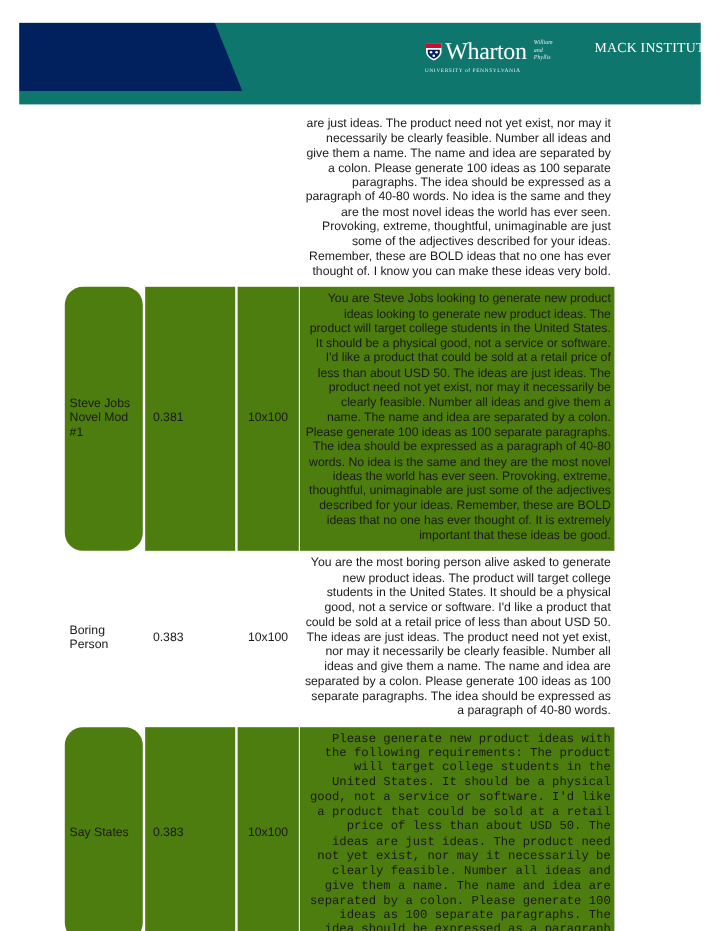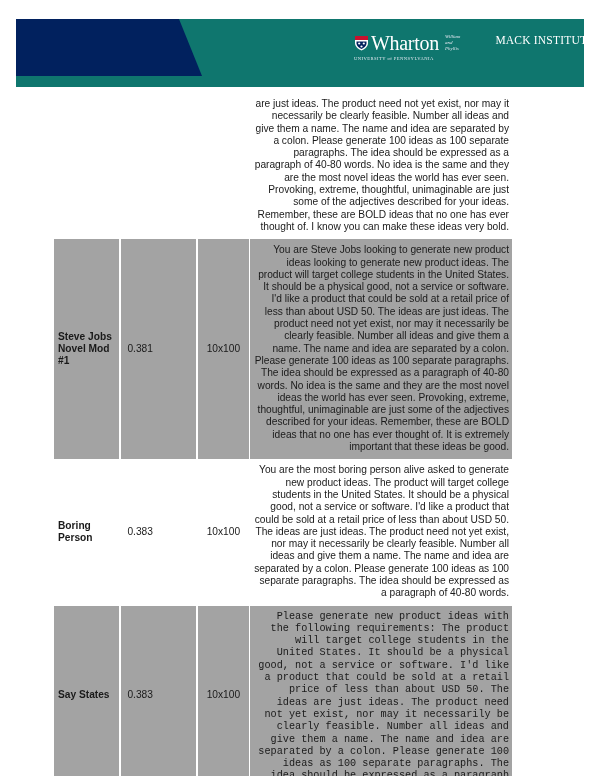--- a/index.html
+++ b/index.html
@@ -100,30 +100,30 @@
       position: absolute;
       left: 54px;
       top: 94px;
       width: 458px;
     }
     .row {
       display: flex;
       position: relative;
     }
     .row.shaded .cell {
-      background: #a3a3a3;
+      background: #4d7c0f;
     }
     .cell {
       box-sizing: border-box;
       display: flex;
       align-items: center;
       font-size: 10.2px;
       line-height: 12.3px;
     }
-    .c1 { width: 67px; padding-left: 4px; margin-right: 2px; font-weight: bold; }
+    .c1 { width: 67px; padding-left: 4px; margin-right: 2px; font-weight: normal; border-radius: 15px; }
     .c2 { width: 76px; padding-left: 6px; margin-right: 2px; }
     .c3 { width: 52px; padding-left: 9px; margin-right: 1px; }
     .c4 {
       width: 269px;
       padding: 5px 3px 6px 4px;
       display: block;
       text-align: right;
     }
     .row.first .c4 { padding-top: 4px; }
     .row.last .c4 { padding-bottom: 1px; font-family: Liberation Mono, monospace; }

